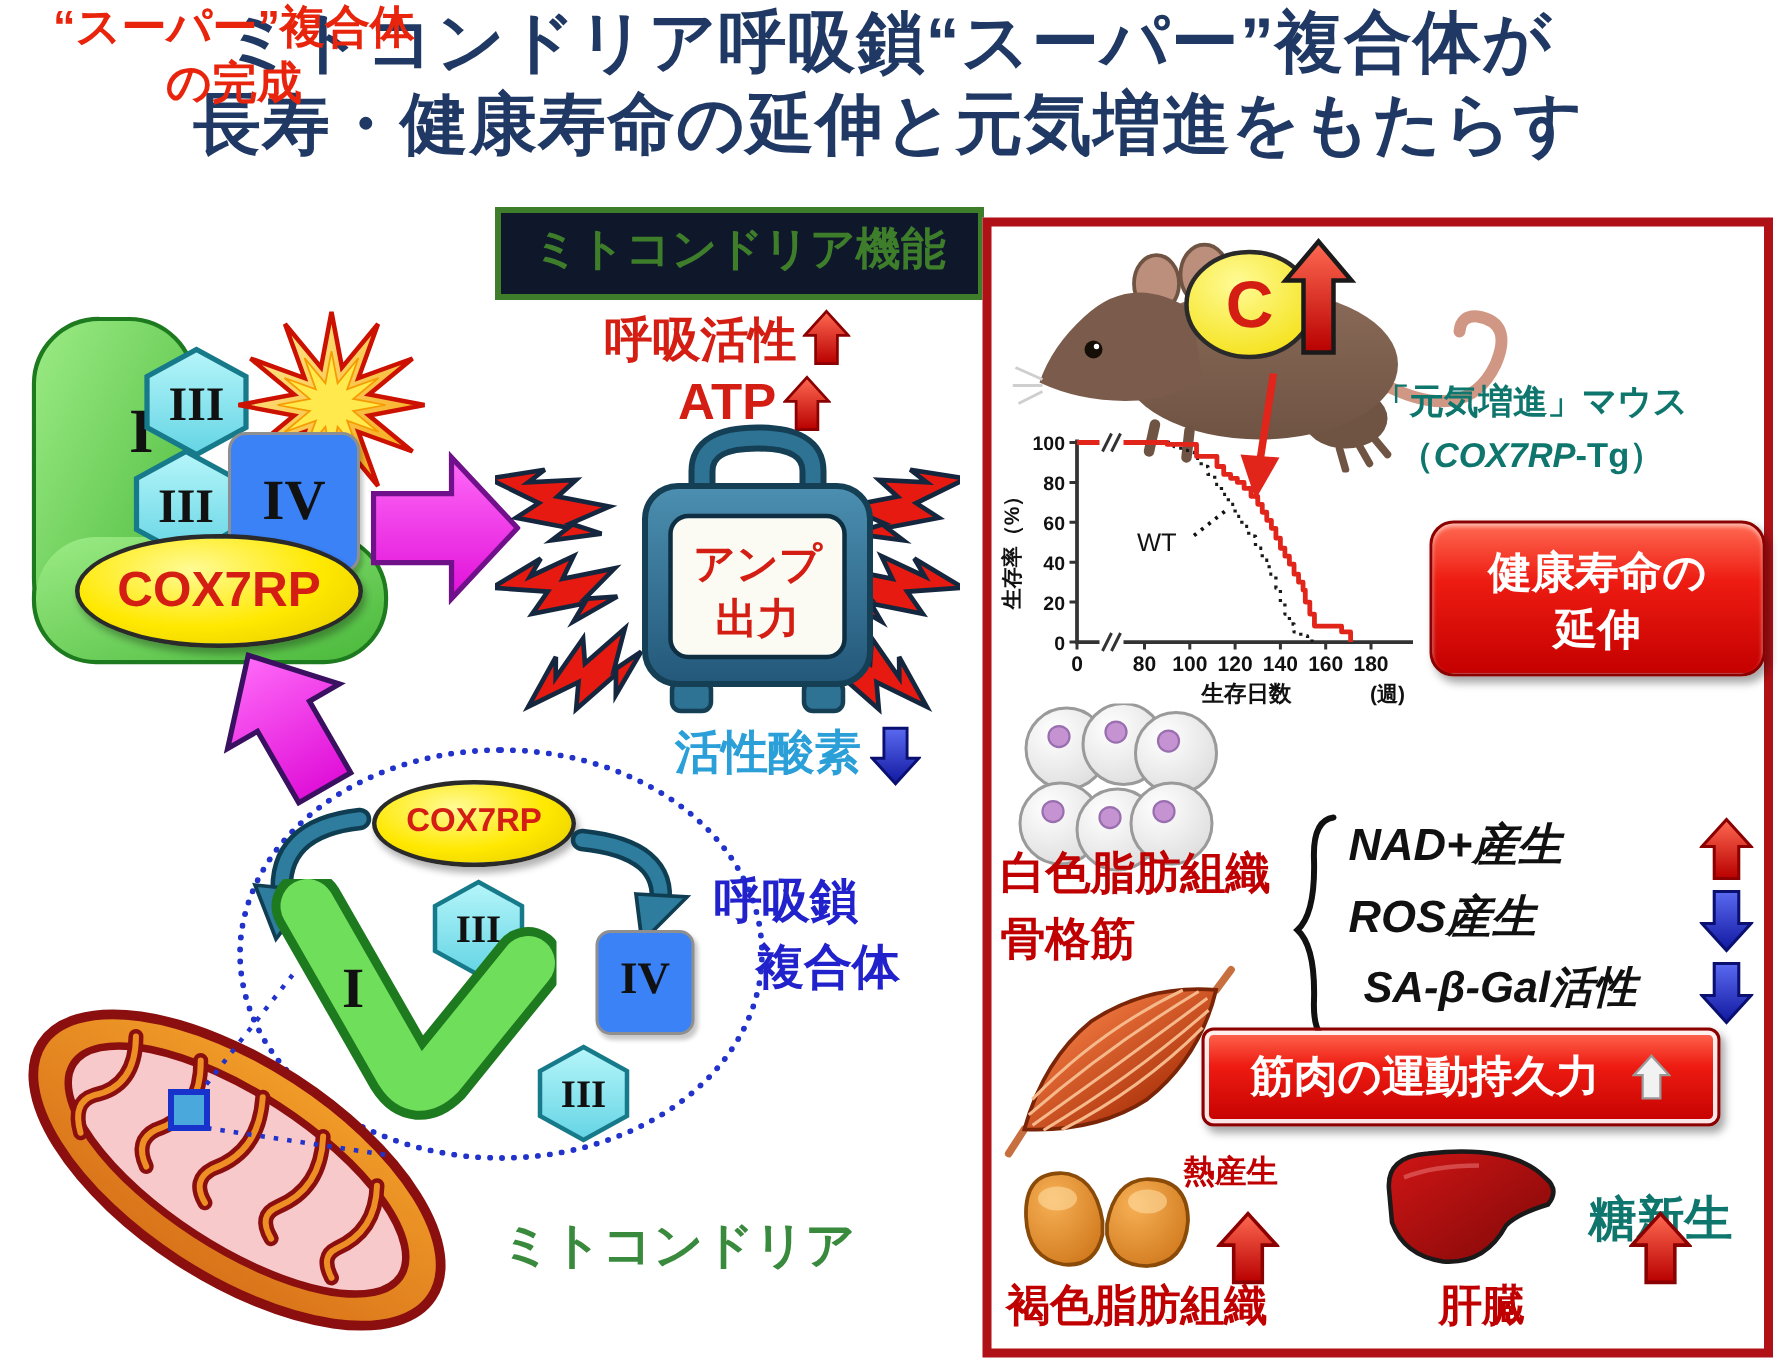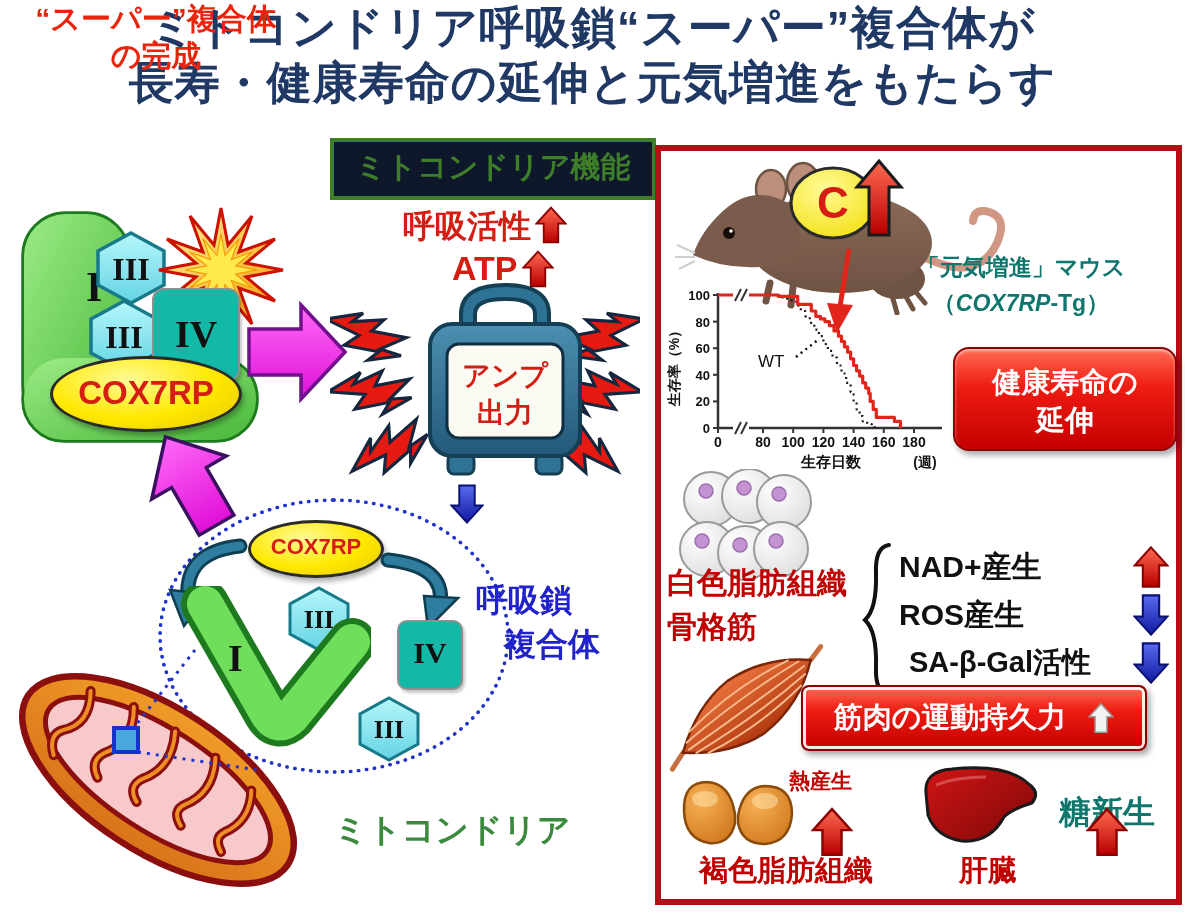--- a/index.html
+++ b/index.html
@@ -7,31 +7,31 @@
          font-family:"Liberation Sans",sans-serif;border-radius:13px;}
   .abs{position:absolute;}
   .title{width:100%;text-align:center;font-weight:800;color:#1F3864;
          font-size:45px;line-height:55px;letter-spacing:1px;}
   .red-b{color:#D41E14;font-weight:800;}
   .panel-red{border:6px solid #B01116;background:#fff;}
   .badge-red{background:linear-gradient(180deg,#FF6A52 0%,#EE1C12 38%,#C40000 100%);
              border:2px solid #8B0000;border-radius:16px;color:#fff;font-weight:800;
              box-shadow:3px 4px 6px rgba(0,0,0,.35), inset 0 2px 3px rgba(255,255,255,.55);
              text-align:center;}
-  .pill-pink{background:#14b8a6;border:2.5px solid #8F8F8F;border-radius:12px;
+  .pill-pink{background:#3b82f6;border:2.5px solid #8F8F8F;border-radius:12px;
              box-shadow:2px 3px 3px rgba(0,0,0,.22);text-align:center;
              font-family:"Liberation Serif",serif;font-weight:700;color:#111;}
   .yellow-ell{background:radial-gradient(ellipse at 40% 30%,#FFFB96 0%,#FFE800 55%,#E3C900 100%);
               border:3px solid #2A2A2A;border-radius:50%;text-align:center;
               box-shadow:2px 4px 5px rgba(0,0,0,.3);}
   .fn-box{border:4px solid #3E7E2B;background:#0f172a;text-align:center;
           color:#3E7E2B;font-weight:800;font-size:30px;line-height:50px;}
   .row{display:flex;align-items:flex-start;}
   #survival-chart text{font-family:"Liberation Sans",sans-serif;fill:#111;}
-  .mk-row{display:flex;align-items:center;justify-content:space-between;height:48px;}
+  .mk-row{display:flex;align-items:flex-start;justify-content:space-between;height:48px;font-style:italic;}
   .mk-label{font-weight:800;color:#111;font-size:30px;white-space:nowrap;}
 </style>
 </head>
 <body>
 
 <svg width="0" height="0" style="position:absolute">
   <defs>
     <linearGradient id="gRed" x1="0" y1="0" x2="0" y2="1">
         <stop offset="0" stop-color="#FF6A52"></stop>
         <stop offset="1" stop-color="#B80000"></stop>
@@ -190,20 +190,21 @@
       <rect x="118" y="176" width="26" height="20" rx="6" fill="#2E7294" stroke="#143F55" stroke-width="3"></rect>
       <rect x="206" y="176" width="26" height="20" rx="6" fill="#2E7294" stroke="#143F55" stroke-width="3"></rect>
       <rect x="100" y="46" width="150" height="132" rx="22" fill="url(#gAmp)" stroke="#143F55" stroke-width="4"></rect>
       <rect x="117" y="66" width="116" height="94" rx="12" fill="#FBFBF3" stroke="#0E2F42" stroke-width="3"></rect>
       <text x="175" y="107" text-anchor="middle" font-size="28" font-weight="800" fill="#D41E14">アンプ</text>
       <text x="175" y="144" text-anchor="middle" font-size="28" font-weight="800" fill="#D41E14">出力</text>
     </g>
   </svg>
 
   <div class="abs row" style="left:450px;top:481px;gap:6px;">
+    <span style="font-size:31px;font-weight:800;color:#2B9FD8;">活性酸素</span>
     <svg width="34" height="46" viewBox="0 0 44 52">
         <polygon points="22,50 2,28 12,28 12,2 32,2 32,28 42,28" fill="url(#gBlue)" stroke="#0A1070" stroke-width="2.5"></polygon>
       </svg>
   </div>
 
   <div class="abs" style="left:158px;top:498px;width:344px;height:268px;border:4px dotted #2233CC;border-radius:50%;"></div>
 
   <div class="abs yellow-ell" style="left:248px;top:520px;width:130px;height:52px;">
     <span style="font-size:22px;line-height:48px;" class="red-b">COX7RP</span>
   </div>
@@ -424,21 +425,21 @@
     <svg class="abs" style="left:16px;top:618px;" width="125" height="95" viewBox="0 0 125 95">
       <path d="M58,45 Q53,14 30,13 Q6,13 7,42 Q8,70 32,74 Q53,76 58,54 Z" fill="url(#gBF)" stroke="#8A4A08" stroke-width="2.5"></path>
       <path d="M61,47 Q66,18 88,17 Q115,17 115,45 Q113,73 88,75 Q65,75 61,54 Z" fill="url(#gBF)" stroke="#8A4A08" stroke-width="2.5"></path>
       <ellipse cx="28" cy="30" rx="13" ry="8" fill="#FFE0A8" opacity="0.55"></ellipse>
       <ellipse cx="88" cy="32" rx="13" ry="8" fill="#FFE0A8" opacity="0.55"></ellipse>
     </svg>
     <div class="abs" style="left:128px;top:616px;font-size:21px;font-weight:800;color:#C00000;">熱産生</div>
     <svg class="abs" style="left:150px;top:656px;" width="42" height="50" viewBox="0 0 44 52">
         <polygon points="22,2 42,24 32,24 32,50 12,50 12,24 2,24" fill="url(#gRed)" stroke="#8B0000" stroke-width="2.5"></polygon>
       </svg>
-    <div class="abs" style="left:10px;top:700px;font-size:29px;font-weight:800;color:#C00000;margin-left:28px;">褐色脂肪組織</div>
+    <div class="abs" style="left:10px;top:700px;font-size:29px;font-weight:800;color:#C00000;">褐色脂肪組織</div>
 
     <svg class="abs" style="left:255px;top:608px;" width="130" height="100" viewBox="0 0 130 100">
       <path d="M10,34 Q8,12 36,10 Q92,4 114,26 Q124,34 116,44 Q96,50 88,58 Q74,84 46,82 Q20,78 12,56 Z" fill="url(#gLiver)" stroke="#1A1A1A" stroke-width="3"></path>
       <path d="M20,26 Q40,18 70,18" fill="none" stroke="#F08080" stroke-width="3" opacity="0.5"></path>
     </svg>
     <div class="abs" style="left:398px;top:640px;font-size:32px;font-weight:800;color:#0f766e;">糖新生</div>
     <svg class="abs" style="left:425px;top:656px;" width="42" height="50" viewBox="0 0 44 52">
         <polygon points="22,2 42,24 32,24 32,50 12,50 12,24 2,24" fill="url(#gRed)" stroke="#8B0000" stroke-width="2.5"></polygon>
       </svg>
     <div class="abs" style="left:298px;top:700px;font-size:29px;font-weight:800;color:#C00000;">肝臓</div>

